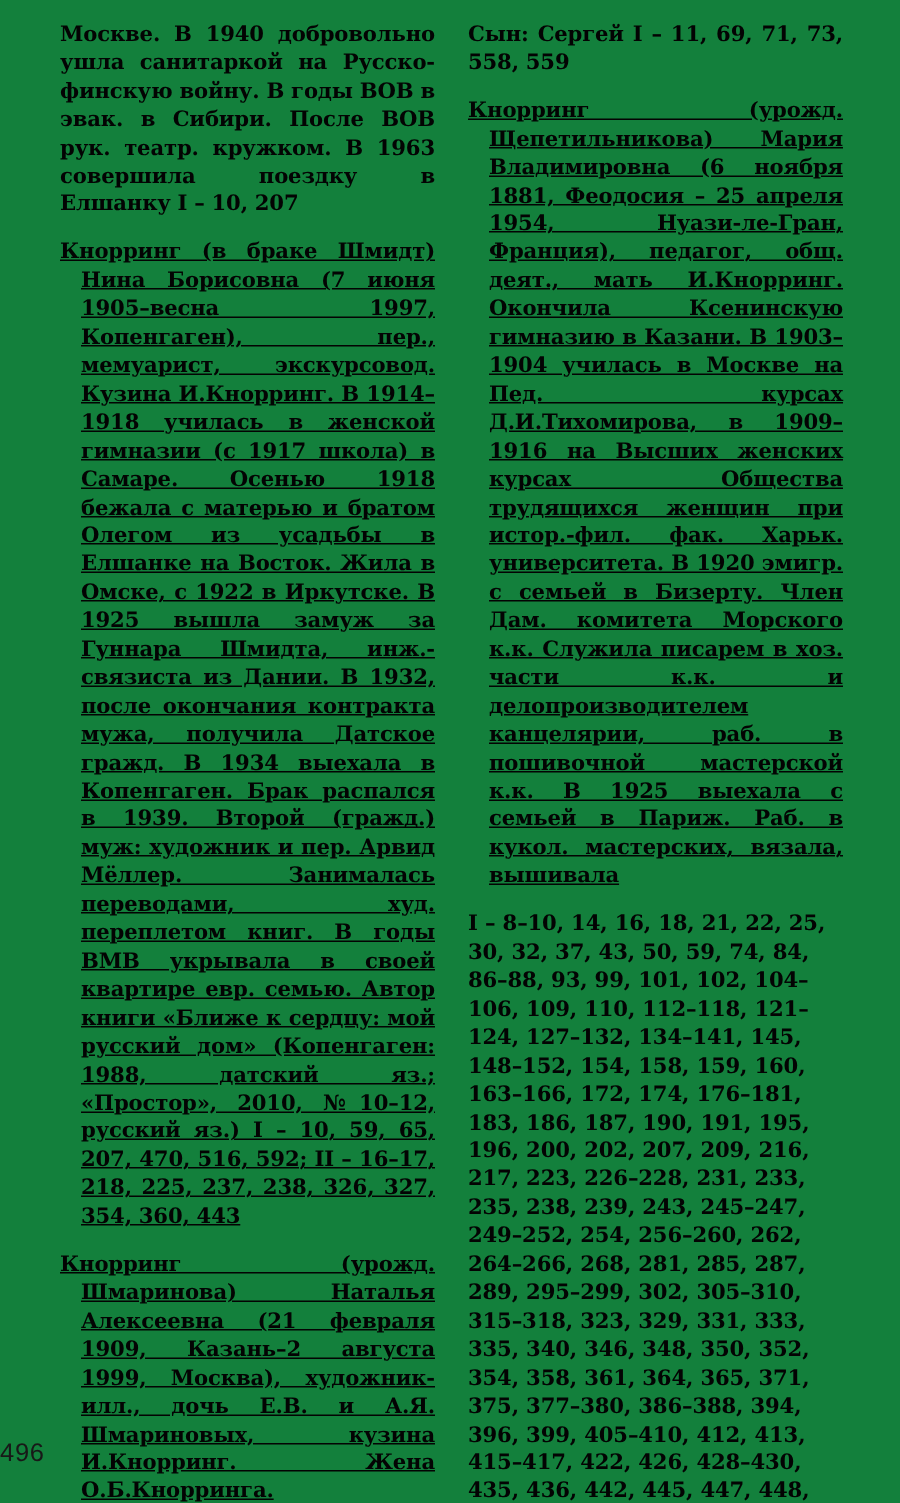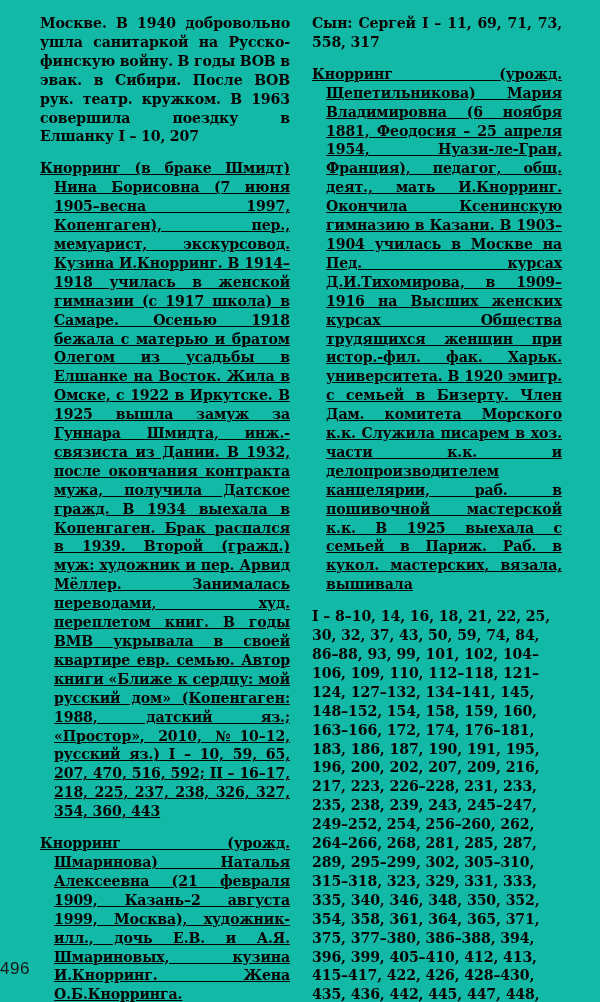--- a/index.html
+++ b/index.html
@@ -12,21 +12,21 @@
     width: 600px;
     height: 1002px;
     overflow: hidden;
     font-family: "DejaVu Serif", "Liberation Serif", serif;
     color: #000000;
   }
   .page {
     position: relative;
     width: 600px;
     height: 1002px;
-    background: #14b8a6;
+    background: #15803d;
     box-sizing: border-box;
   }
   .columns {
     position: absolute;
     top: 14px;
     left: 40px;
     width: 522px;
     height: 930px;
     display: flex;
     gap: 22px;
@@ -88,21 +88,21 @@
 
   <div class="columns">
 
     <div class="column">
       <p class="entry cont">Москве. В 1940 добровольно ушла санитаркой на Русско-финскую войну. В годы ВОВ в эвак. в Сибири. После ВОВ рук. театр. кружком. В 1963 совершила поездку в Елшанку I – 10, 207</p>
       <p class="entry hanging">Кнорринг (в браке Шмидт) Нина Борисовна (7 июня 1905–весна 1997, Копенгаген), пер., мемуарист, экскурсовод. Кузина И.Кнорринг. В 1914–1918 училась в женской гимназии (с 1917 школа) в Самаре. Осенью 1918 бежала с матерью и братом Олегом из усадьбы в Елшанке на Восток. Жила в Омске, с 1922 в Иркутске. В 1925 вышла замуж за Гуннара Шмидта, инж.-связиста из Дании. В 1932, после окончания контракта мужа, получила Датское гражд. В 1934 выехала в Копенгаген. Брак распался в 1939. Второй (гражд.) муж: художник и пер. Арвид Мёллер. Занималась переводами, худ. переплетом книг. В годы ВМВ укрывала в своей квартире евр. семью. Автор книги «Ближе к сердцу: мой русский дом» (Копенгаген: 1988, датский яз.; «Простор», 2010, №10–12, русский яз.) I – 10, 59, 65, 207, 470, 516, 592; II – 16–17, 218, 225, 237, 238, 326, 327, 354, 360, 443</p>
       <p class="entry hanging last-left">Кнорринг (урожд. Шмаринова) Наталья Алексеевна (21 февраля 1909, Казань–2 августа 1999, Москва), художник-илл., дочь Е.В. и А.Я. Шмариновых, кузина И.Кнорринг. Жена О.Б.Кнорринга.</p>
     </div>
 
     <div class="column">
-      <p class="entry cont">Сын: Сергей I – 11, 69, 71, 73, 558, 317</p>
+      <p class="entry cont">Сын: Сергей I – 11, 69, 71, 73, 558, 559</p>
       <p class="entry hanging">Кнорринг (урожд. Щепетильникова) Мария Владимировна (6 ноября 1881, Феодосия – 25 апреля 1954, Нуази-ле-Гран, Франция), педагог, общ. деят., мать И.Кнорринг. Окончила Ксенинскую гимназию в Казани. В 1903–1904 училась в Москве на Пед. курсах Д.И.Тихомирова, в 1909–1916 на Высших женских курсах Общества трудящихся женщин при истор.-фил. фак. Харьк. университета. В 1920 эмигр. с семьей в Бизерту. Член Дам. комитета Морского к.к. Служила писарем в хоз. части к.к. и делопроизводителем канцелярии, раб. в пошивочной мастерской к.к. В 1925 выехала с семьей в Париж. Раб. в кукол. мастерских, вязала, вышивала</p>
       <p class="entry cont numlist">I – 8–10, 14, 16, 18, 21, 22, 25, 30, 32, 37, 43, 50, 59, 74, 84, 86–88, 93, 99, 101, 102, 104–106, 109, 110, 112–118, 121–124, 127–132, 134–141, 145, 148–152, 154, 158, 159, 160, 163–166, 172, 174, 176–181, 183, 186, 187, 190, 191, 195, 196, 200, 202, 207, 209, 216, 217, 223, 226–228, 231, 233, 235, 238, 239, 243, 245–247, 249–252, 254, 256–260, 262, 264–266, 268, 281, 285, 287, 289, 295–299, 302, 305–310, 315–318, 323, 329, 331, 333, 335, 340, 346, 348, 350, 352, 354, 358, 361, 364, 365, 371, 375, 377–380, 386–388, 394, 396, 399, 405–410, 412, 413, 415–417, 422, 426, 428–430, 435, 436, 442, 445, 447, 448, 450, 451, 453–456, 459–461,</p>
     </div>
 
   </div>
 
   <div class="folio">496</div>
 
 </div>
 

